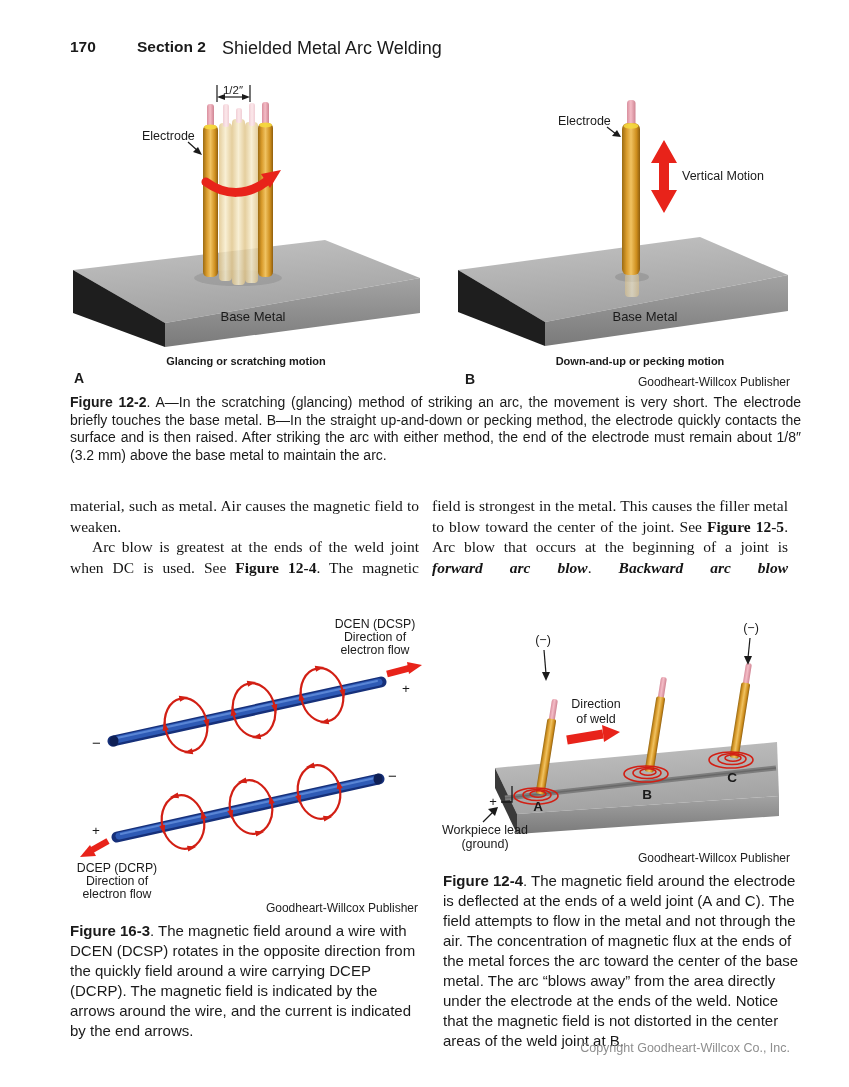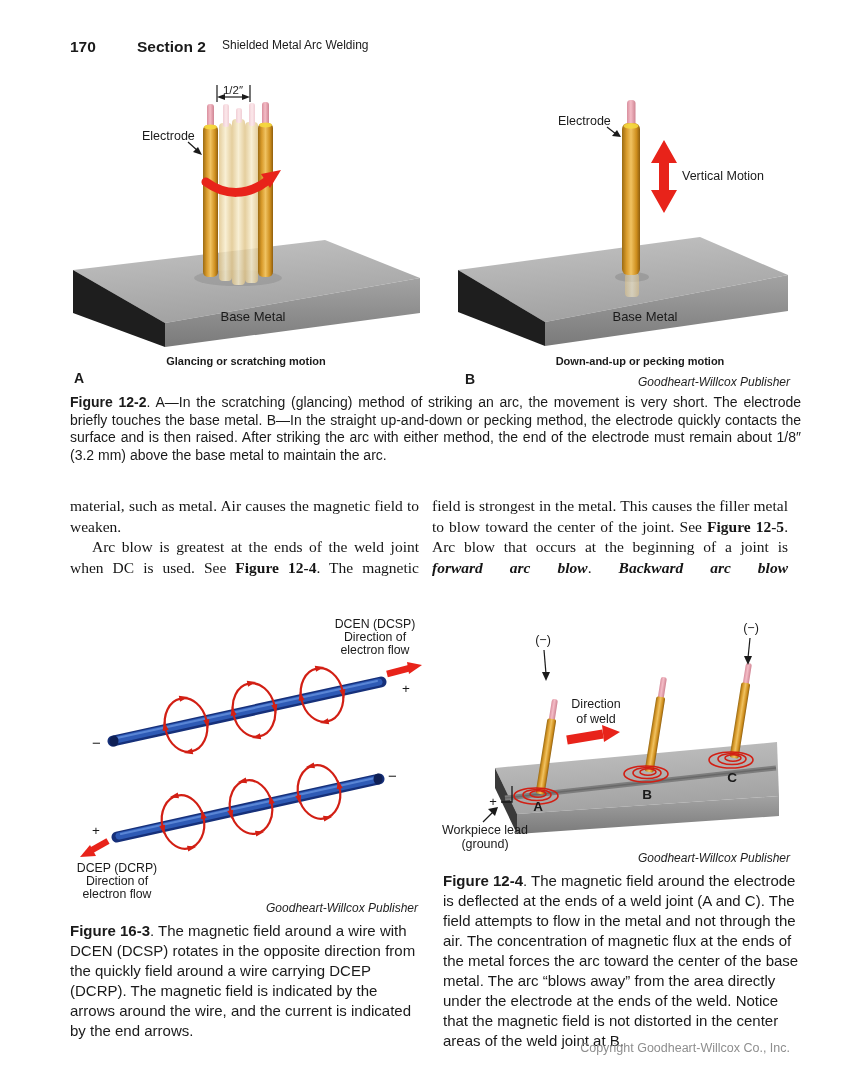--- a/index.html
+++ b/index.html
@@ -5,25 +5,25 @@
   html,body { margin:0; padding:0; background:#ffffff; }
   .page {
     position:relative; width:804px; height:1087px; background:#ffffff;
     font-family:"Liberation Sans", sans-serif; color:#1a1a1a; overflow:hidden;
   }
   .abs { position:absolute; }
   svg { overflow:visible; display:block; }
   svg text { font-family:"Liberation Sans", sans-serif; fill:#1a1a1a; }
 
   .hdr-num, .hdr-sec { font-weight:bold; font-size:15.5px; }
-  .hdr-title { font-size:12px; }
+  .hdr-title { font-size:18px; }
 
   .figcap-center { font-weight:bold; font-size:11px; text-align:center; }
   .panel-letter  { font-weight:bold; font-size:14px; }
-  .credit { font-style:italic; font-size:12px; text-align:right; color:#222; }
+  .credit { font-size:12px; text-align:right; color:#222; }
 
   .cap      { font-size:15px; line-height:20px; text-align:left; }
   .cap-wide { font-size:14px; line-height:17.6px; text-align:justify; }
   .b  { font-weight:bold; }
   .bi { font-weight:bold; font-style:italic; }
 
   .bodycol { font-family:"Liberation Serif", serif; font-size:15.5px; line-height:20.7px; text-align:justify; color:#151515; }
   .bodycol p { margin:0; }
   .indent { text-indent:22px; }
   .jlast { text-align-last:justify; }

